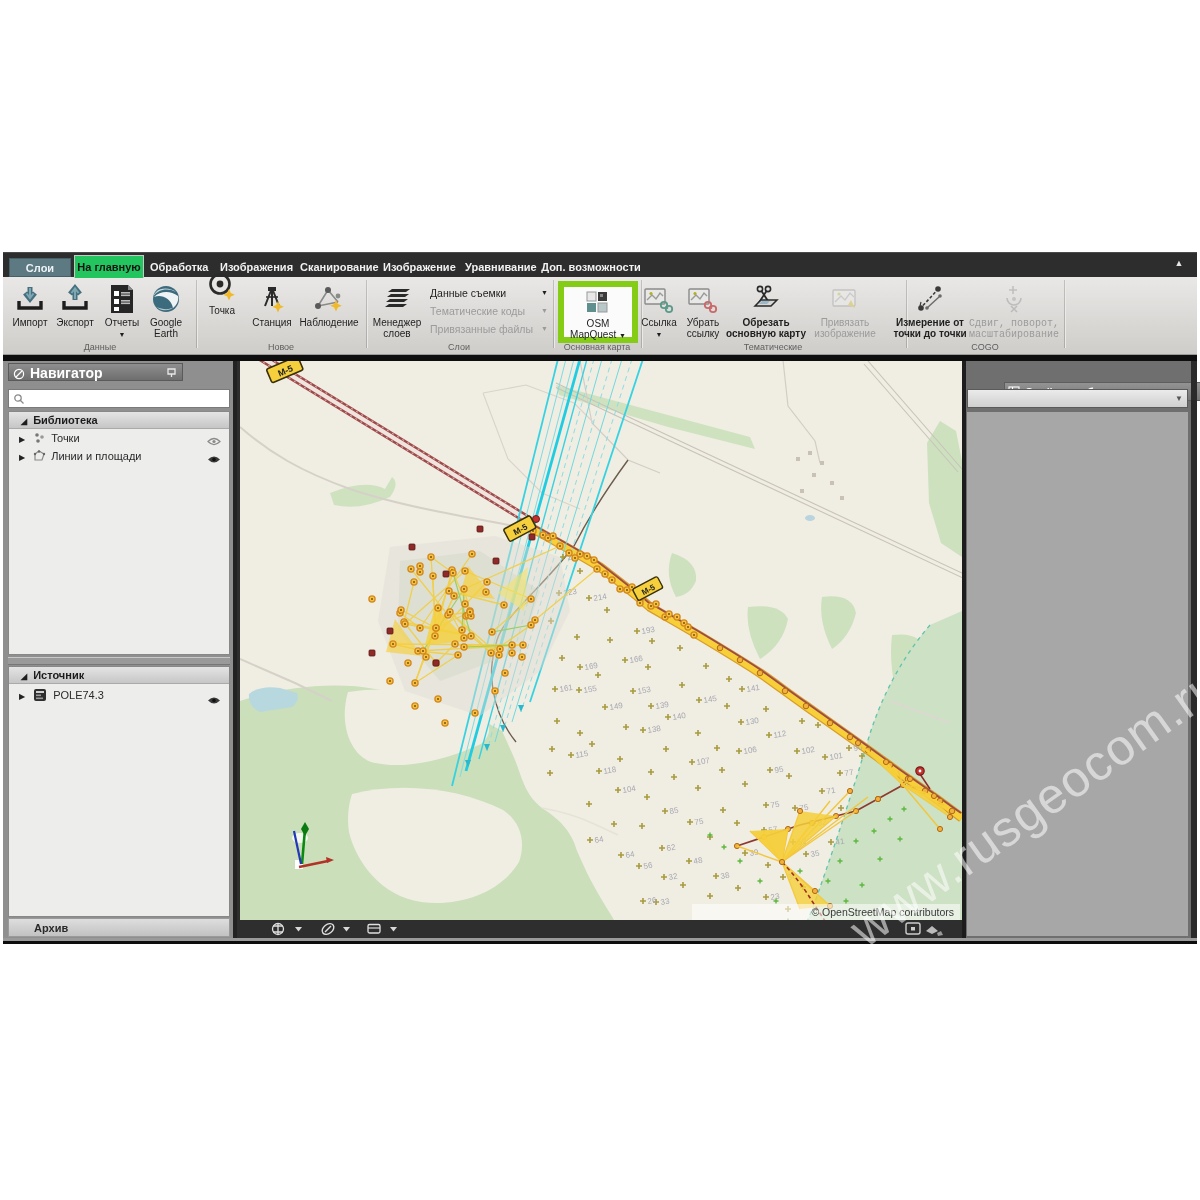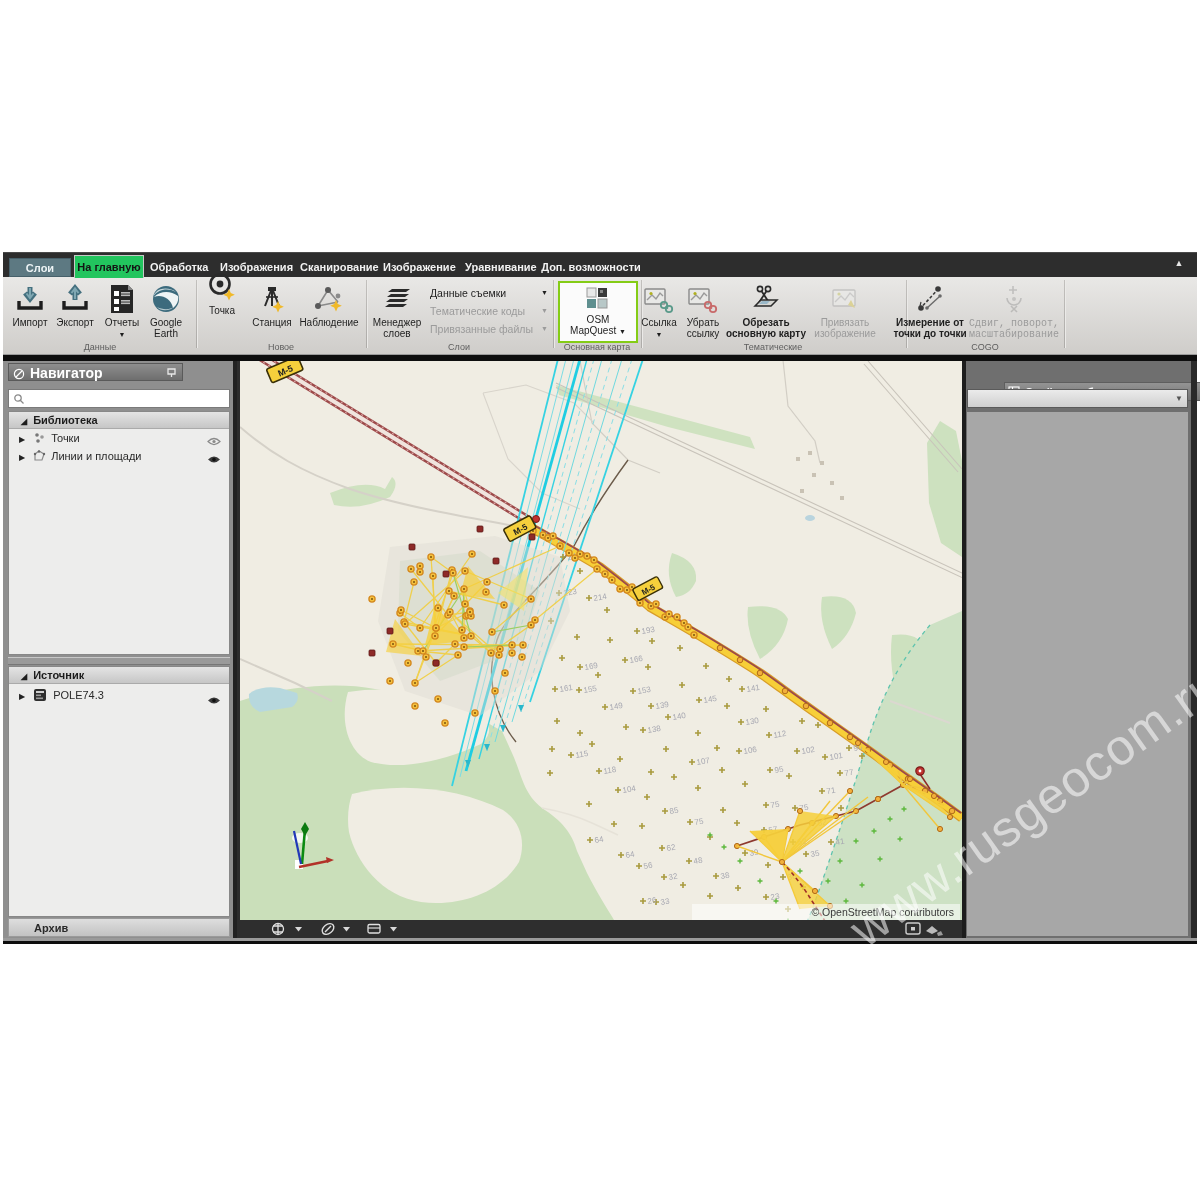--- a/index.html
+++ b/index.html
@@ -137,21 +137,21 @@
         <path d="M8,8 h18 l4,-3 h-18 Z" fill="#2a2a2a"></path>
         <path d="M7,13 h18 l4,-3 h-18 Z" fill="#2a2a2a"></path>
         <path d="M6,18 h18 l4,-3 h-18 Z" fill="#2a2a2a"></path>
         <path d="M5,23 h18 l4,-3 h-18 Z" fill="#2a2a2a"></path>
       </svg></span>Менеджер<br>слоев</div>
 
 <div class="abs" style="left:430px;top:287px;width:118px;font-size:10.5px;color:#1e1e1e;">Данные съемки <span style="float:right;font-size:7px;margin-top:2px;">▼</span></div>
 <div class="abs" style="left:430px;top:305px;width:118px;font-size:10.5px;color:#9b9b9b;">Тематические коды <span style="float:right;font-size:7px;margin-top:2px;">▼</span></div>
 <div class="abs" style="left:430px;top:323px;width:118px;font-size:10.5px;color:#9b9b9b;">Привязанные файлы <span style="float:right;font-size:7px;margin-top:2px;">▼</span></div>
 
-<div class="abs" style="left:558px;top:281px;width:80px;height:62px;background:#fbfbfb;border:2px solid #84cc16;text-align:center;font-size:10px;color:#1e1e1e;line-height:11px;"><div style="margin:3px auto 2px;width:26px;"><svg width="26" height="24" viewBox="0 0 26 24">
+<div class="abs" style="left:558px;top:281px;width:80px;height:62px;background:#fbfbfb;border:6px solid #84cc16;text-align:center;font-size:10px;color:#1e1e1e;line-height:11px;"><div style="margin:3px auto 2px;width:26px;"><svg width="26" height="24" viewBox="0 0 26 24">
         <rect x="2" y="2" width="9" height="9" fill="#e8e8e8" stroke="#999"></rect>
         <rect x="13" y="2" width="9" height="9" fill="#3a3a3a"></rect>
         <rect x="2" y="13" width="9" height="9" fill="#5f8f8f"></rect>
         <rect x="13" y="13" width="9" height="9" fill="#b8c8c8" stroke="#999"></rect>
         <rect x="15" y="4" width="3" height="3" fill="#888"></rect>
       </svg></div>OSM<br>MapQuest <span style="font-size:7px">▼</span></div>
 
 <div class="rbtn abs " style="left:631px;top:286px;width:56px;"><span class="ic"><svg width="32" height="28" viewBox="0 0 32 28">
         <rect x="2" y="3" width="20" height="15" rx="1" fill="#e8e8e6" stroke="#8a8a8a" stroke-width="1.4"></rect>
         <path d="M4,14 l5,-5 l4,4 l4,-6 l3,3" stroke="#9a9a9a" stroke-width="1.4" fill="none"></path>

